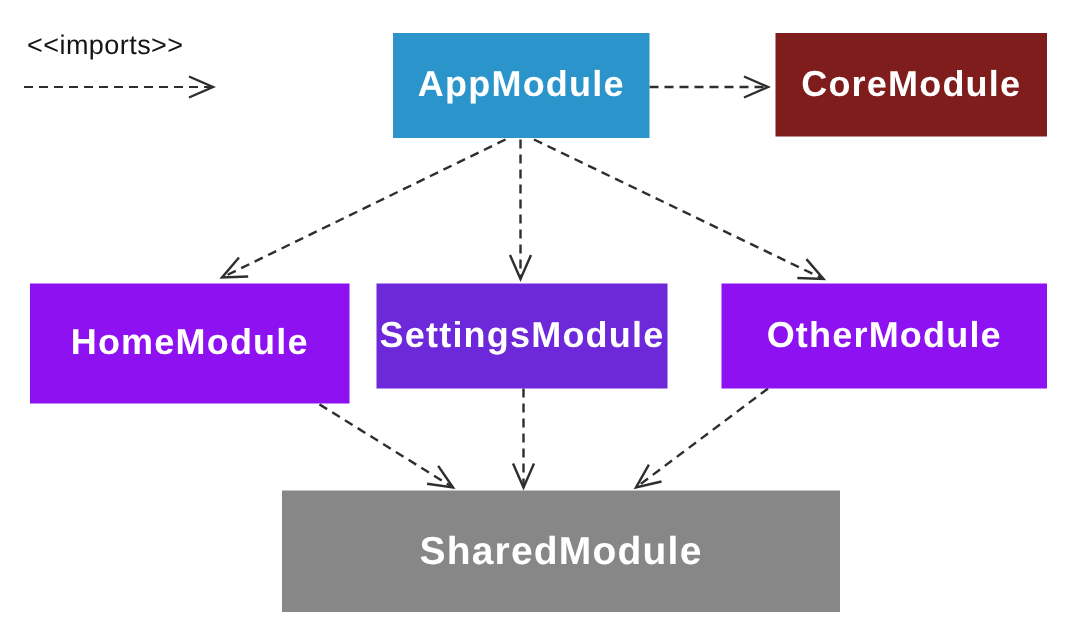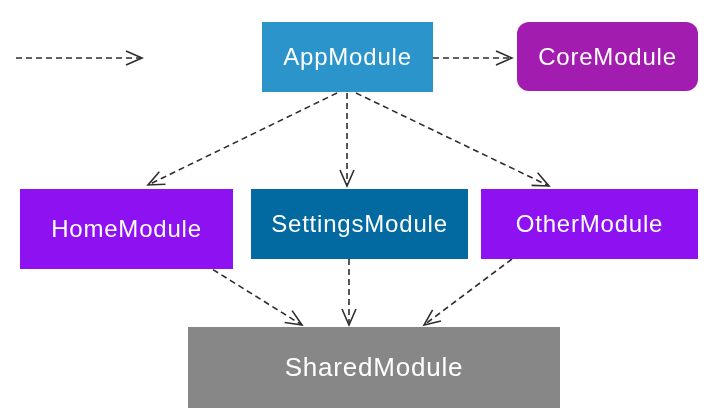--- a/index.html
+++ b/index.html
@@ -18,28 +18,28 @@
     width: 720px; height: 420px;
     pointer-events: none;
   }
   .node {
     position: absolute;
     display: flex;
     align-items: center;
     justify-content: center;
     color: #ffffff;
     font-size: 24px;
-    font-weight: 400;
+    font-weight: 700;
     letter-spacing: 0.8px;
     white-space: nowrap;
   }
   .node-app      { left: 262px; top: 22px;  width: 171px; height: 70px; background: #2b95cb; }
-  .node-core     { left: 517px; top: 22px;  width: 181px; height: 69px; background: #a21caf; border-radius: 12px; }
+  .node-core     { left: 517px; top: 22px;  width: 181px; height: 69px; background: #7f1d1d; }
   .node-home     { left: 20px;  top: 189px; width: 213px; height: 80px; background: #8d11f1; }
-  .node-settings { left: 251px; top: 189px; width: 217px; height: 70px; background: #0369a1; }
+  .node-settings { left: 251px; top: 189px; width: 194px; height: 70px; background: #6d28d9; }
   .node-other    { left: 481px; top: 189px; width: 217px; height: 70px; background: #8d11f1; }
   .node-shared   { left: 188px; top: 327px; width: 372px; height: 81px; background: #878787; font-size: 26px; }
   .legend {
     position: absolute;
     left: 18px; top: 20px;
     color: #141414;
   }
   .legend-label {
     font-size: 18px;
     font-weight: 500;
@@ -70,20 +70,23 @@
 
     <line x1="356" y1="93" x2="549" y2="186" stroke="#2e2e2e" stroke-width="1.6" stroke-dasharray="6 4" marker-end="url(#openArrow)"></line>
 
     <line x1="196" y1="259" x2="302" y2="325" stroke="#2e2e2e" stroke-width="1.6" stroke-dasharray="6 4" marker-end="url(#openArrow)"></line>
 
     <line x1="349" y1="259" x2="349" y2="325" stroke="#2e2e2e" stroke-width="1.6" stroke-dasharray="6 4" marker-end="url(#openArrow)"></line>
 
     <line x1="512" y1="259" x2="424" y2="325" stroke="#2e2e2e" stroke-width="1.6" stroke-dasharray="6 4" marker-end="url(#openArrow)"></line>
   </svg>
 
+  <div class="legend">
+    <span class="legend-label">&lt;&lt;imports&gt;&gt;</span>
+  </div>
 
   <div class="node node-app">
     <span>AppModule</span>
   </div>
 
   <div class="node node-core">
     <span>CoreModule</span>
   </div>
 
   <div class="node node-home">

